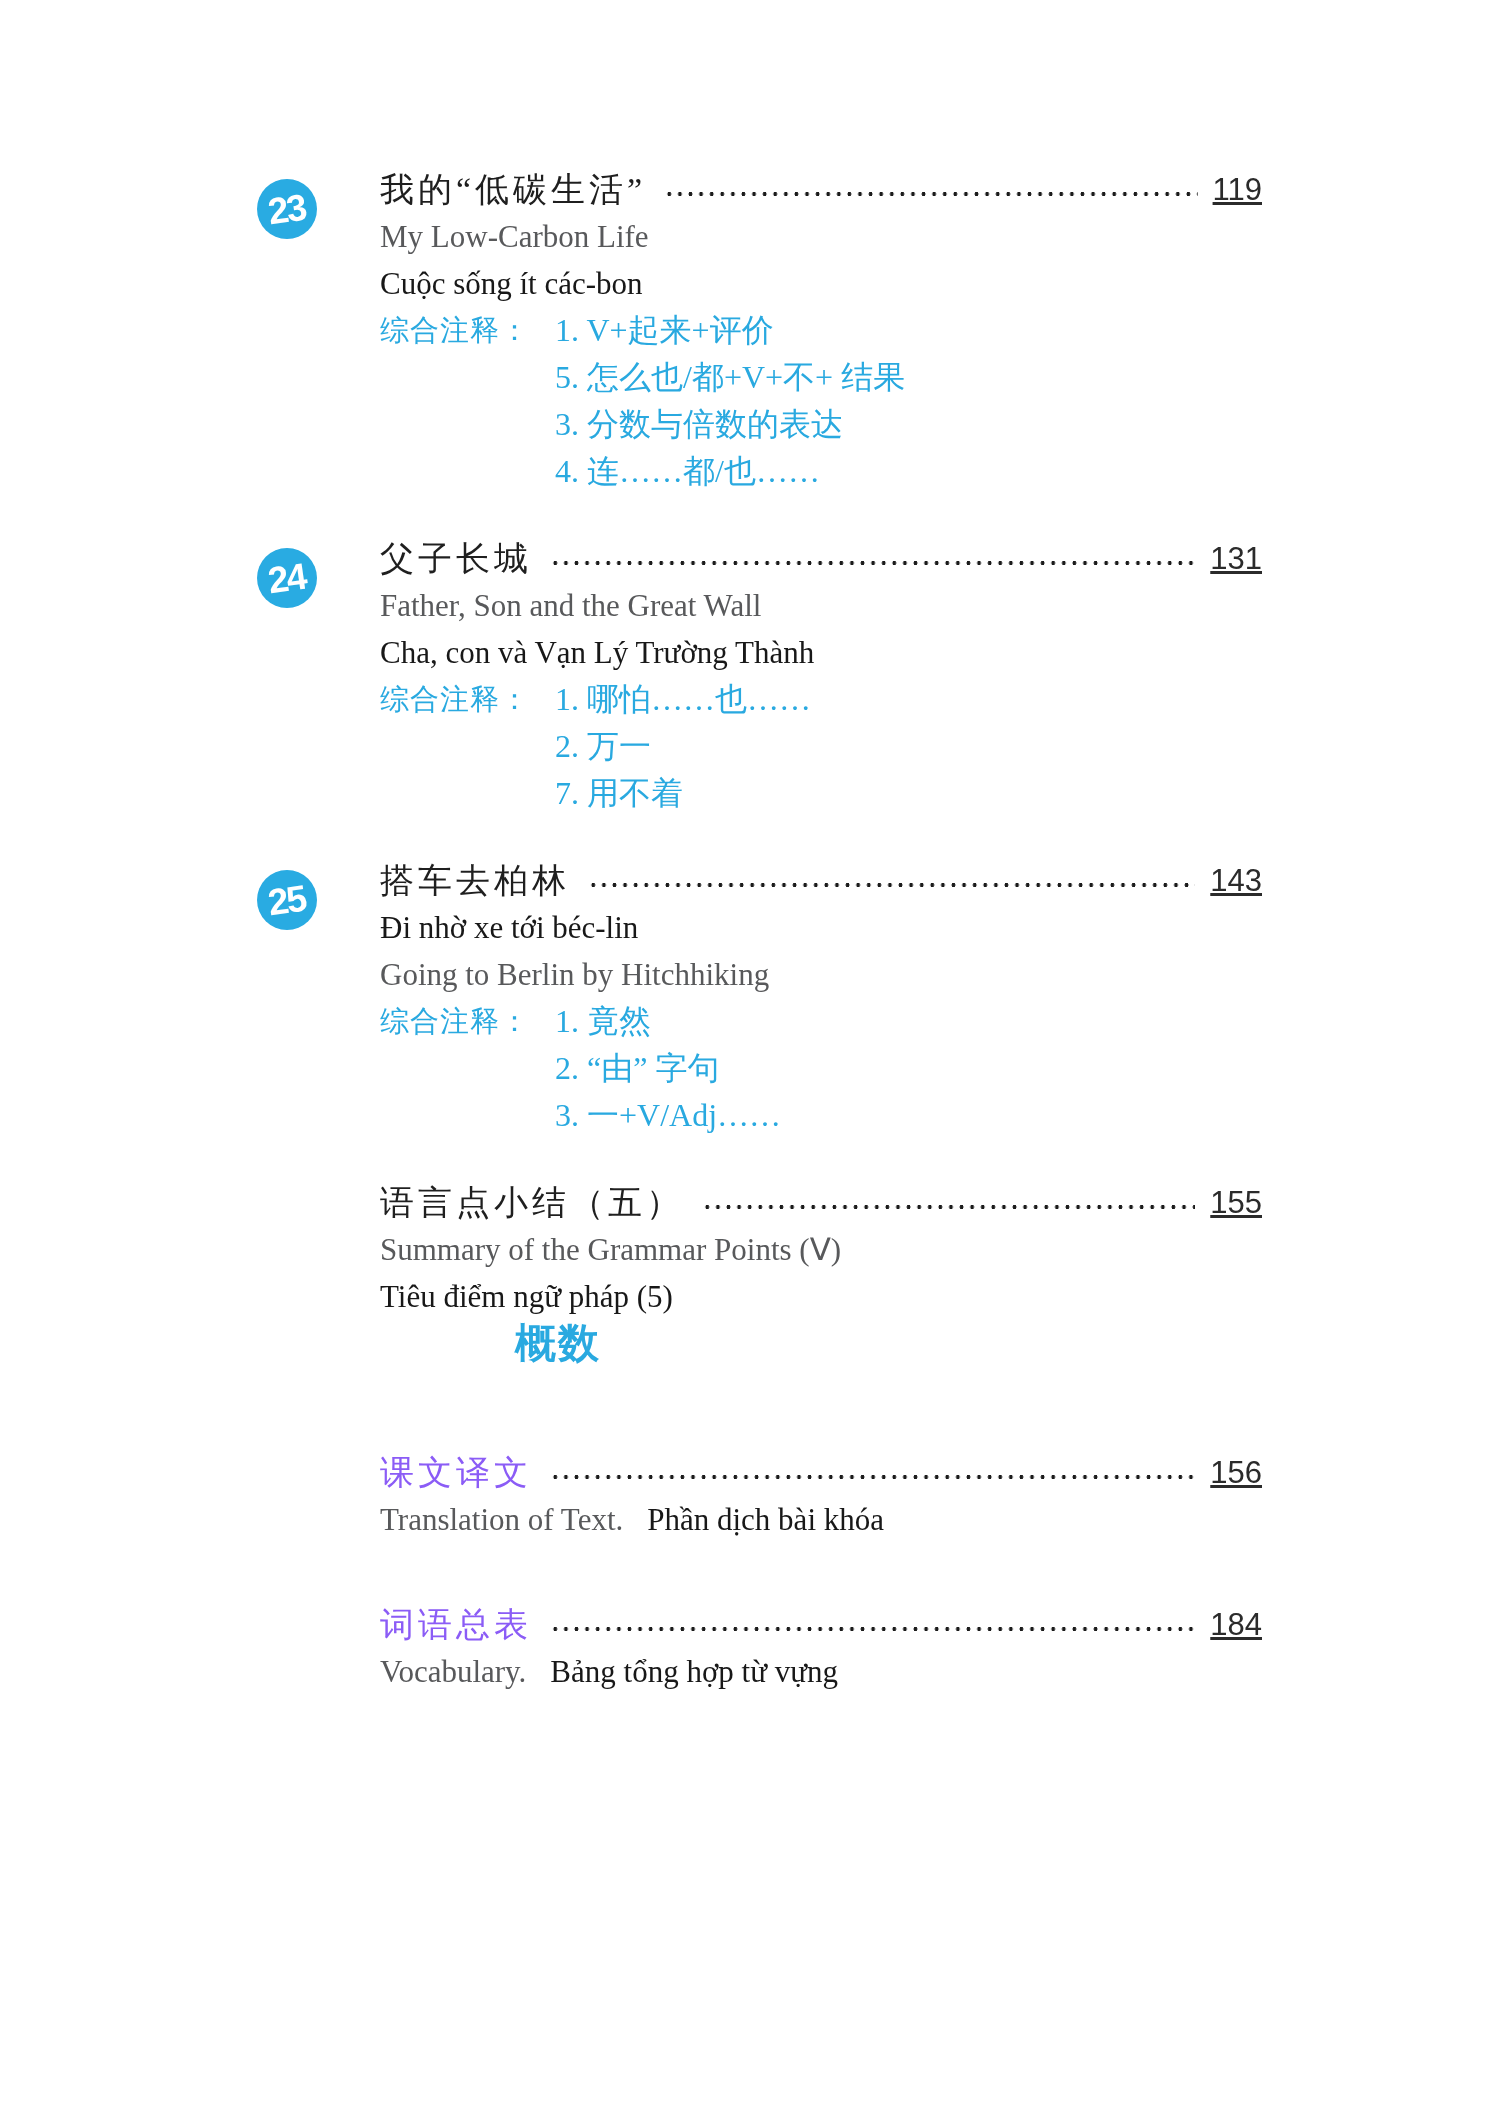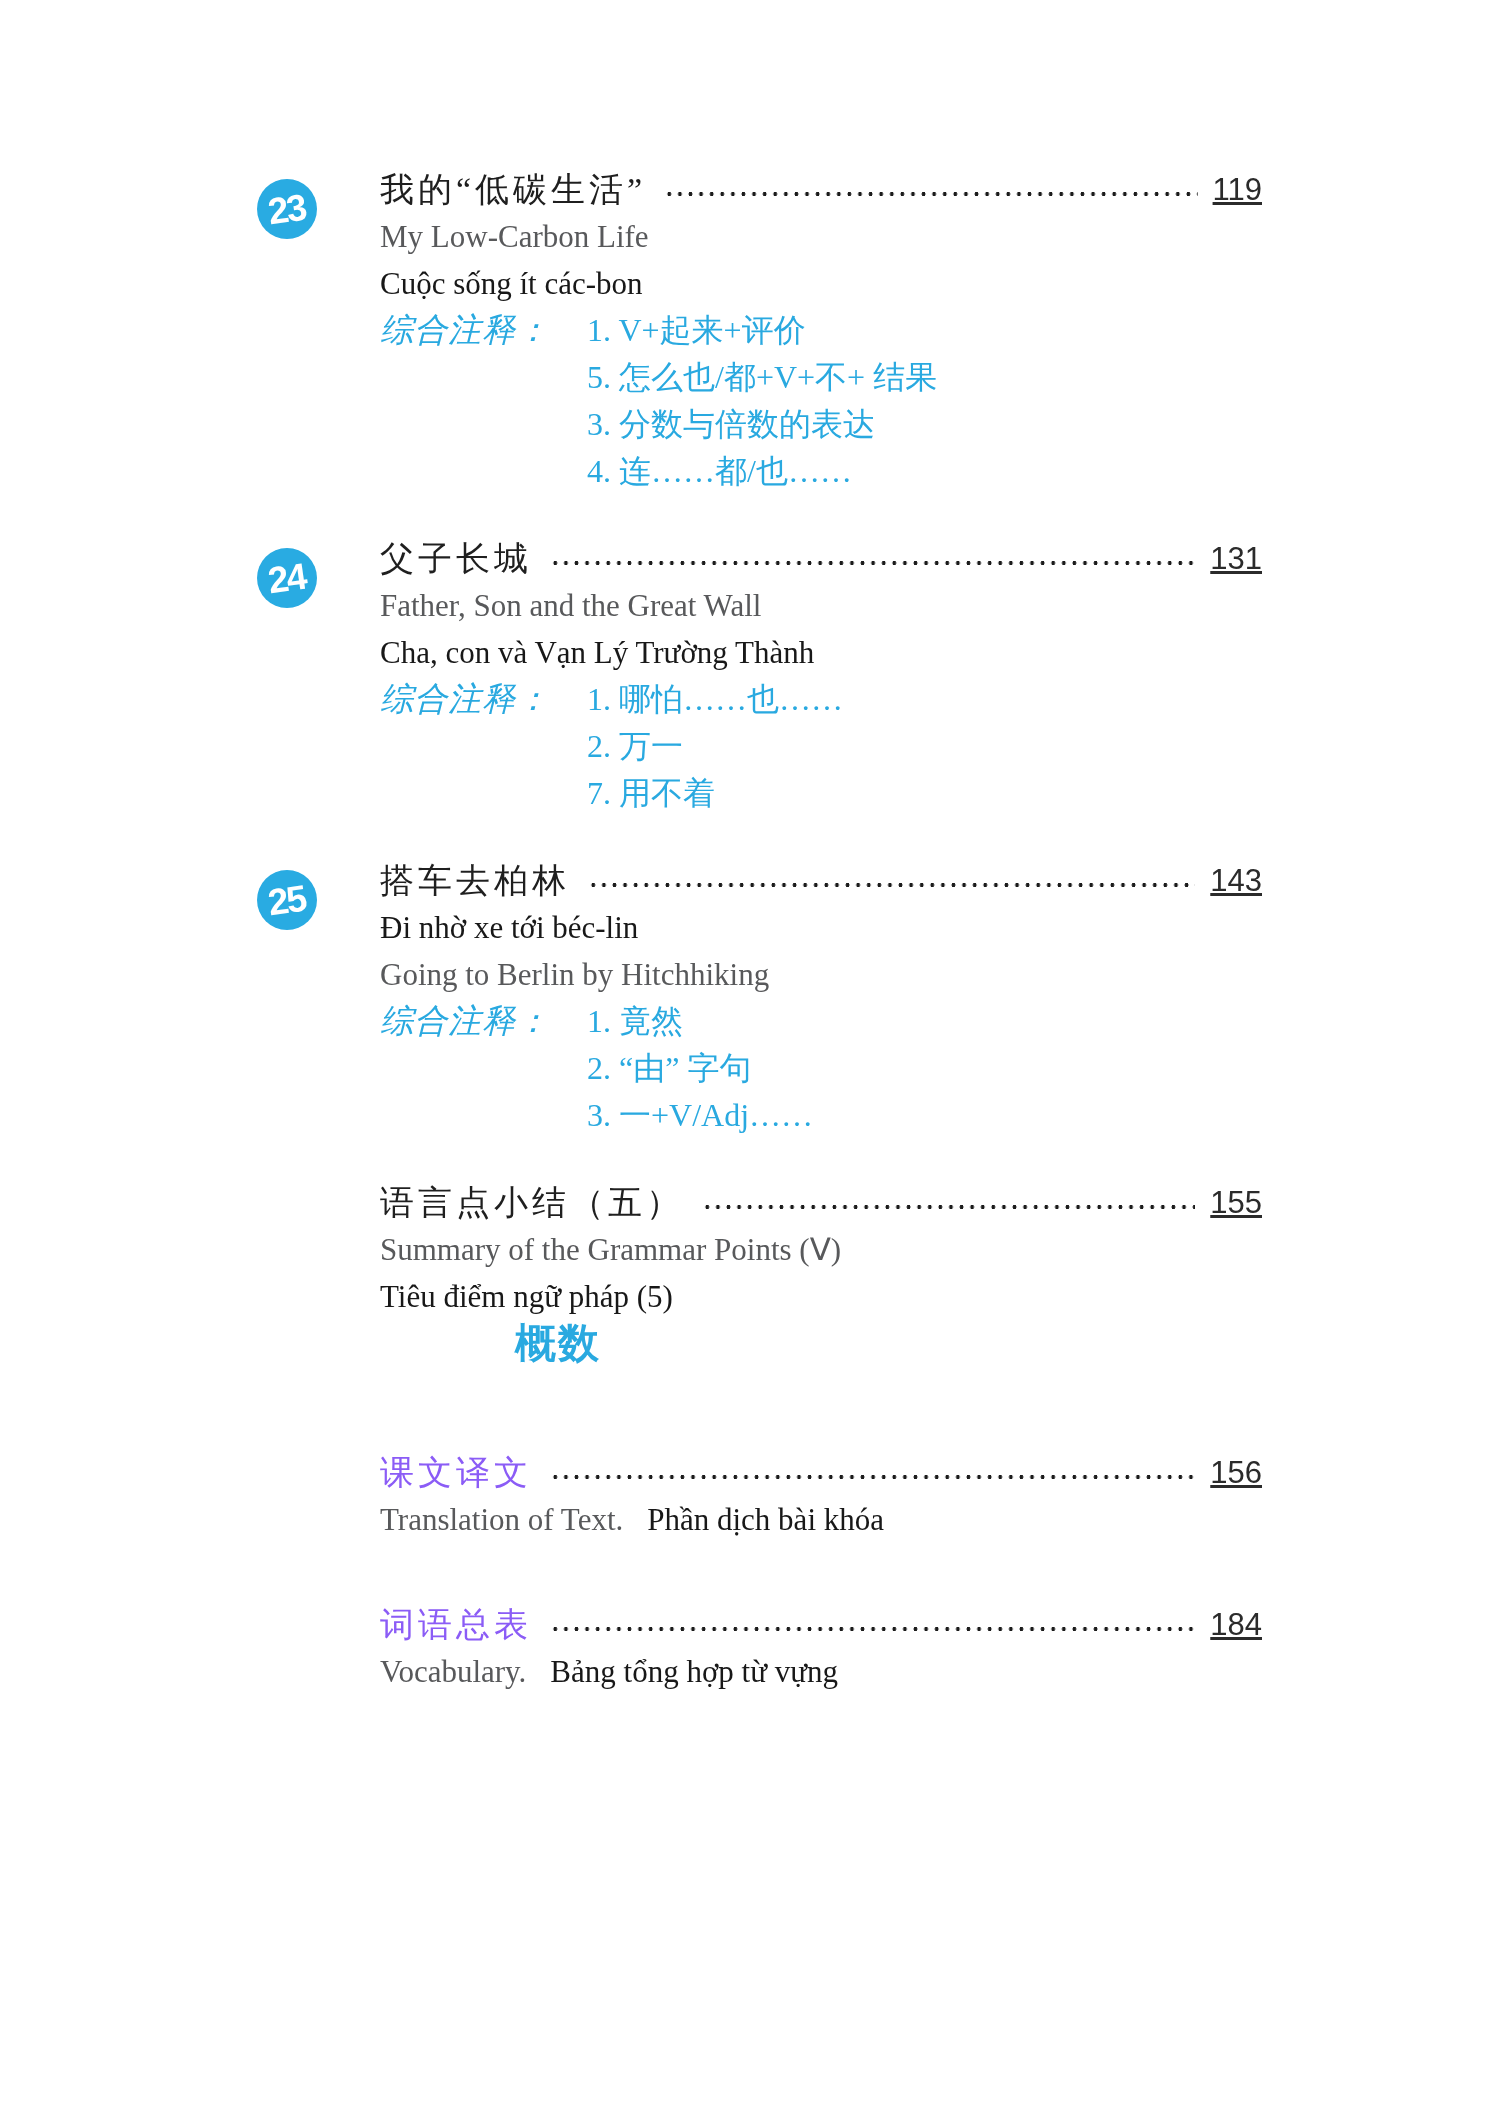--- a/index.html
+++ b/index.html
@@ -87,28 +87,27 @@
   .line-vi { font-size: 31px; color: #181818; }
 
   .notes {
     display: flex;
     align-items: flex-start;
     color: #29a9e0;
   }
   .notes-label {
     width: 175px;
     flex-shrink: 0;
-    font-size: 33px;
+    font-size: 29px;
     height: 47px;
     display: flex;
     align-items: center;
     letter-spacing: 1px;
-    font-style: italic;
-  }
-  .notes-list { flex: 1; margin-left: 32px; }
+  }
+  .notes-list { flex: 1; }
   .note-item {
     height: 47px;
     display: flex;
     align-items: center;
     font-size: 32px;
     white-space: nowrap;
   }
   .summary-note-row {
     height: 47px;
     display: flex;

